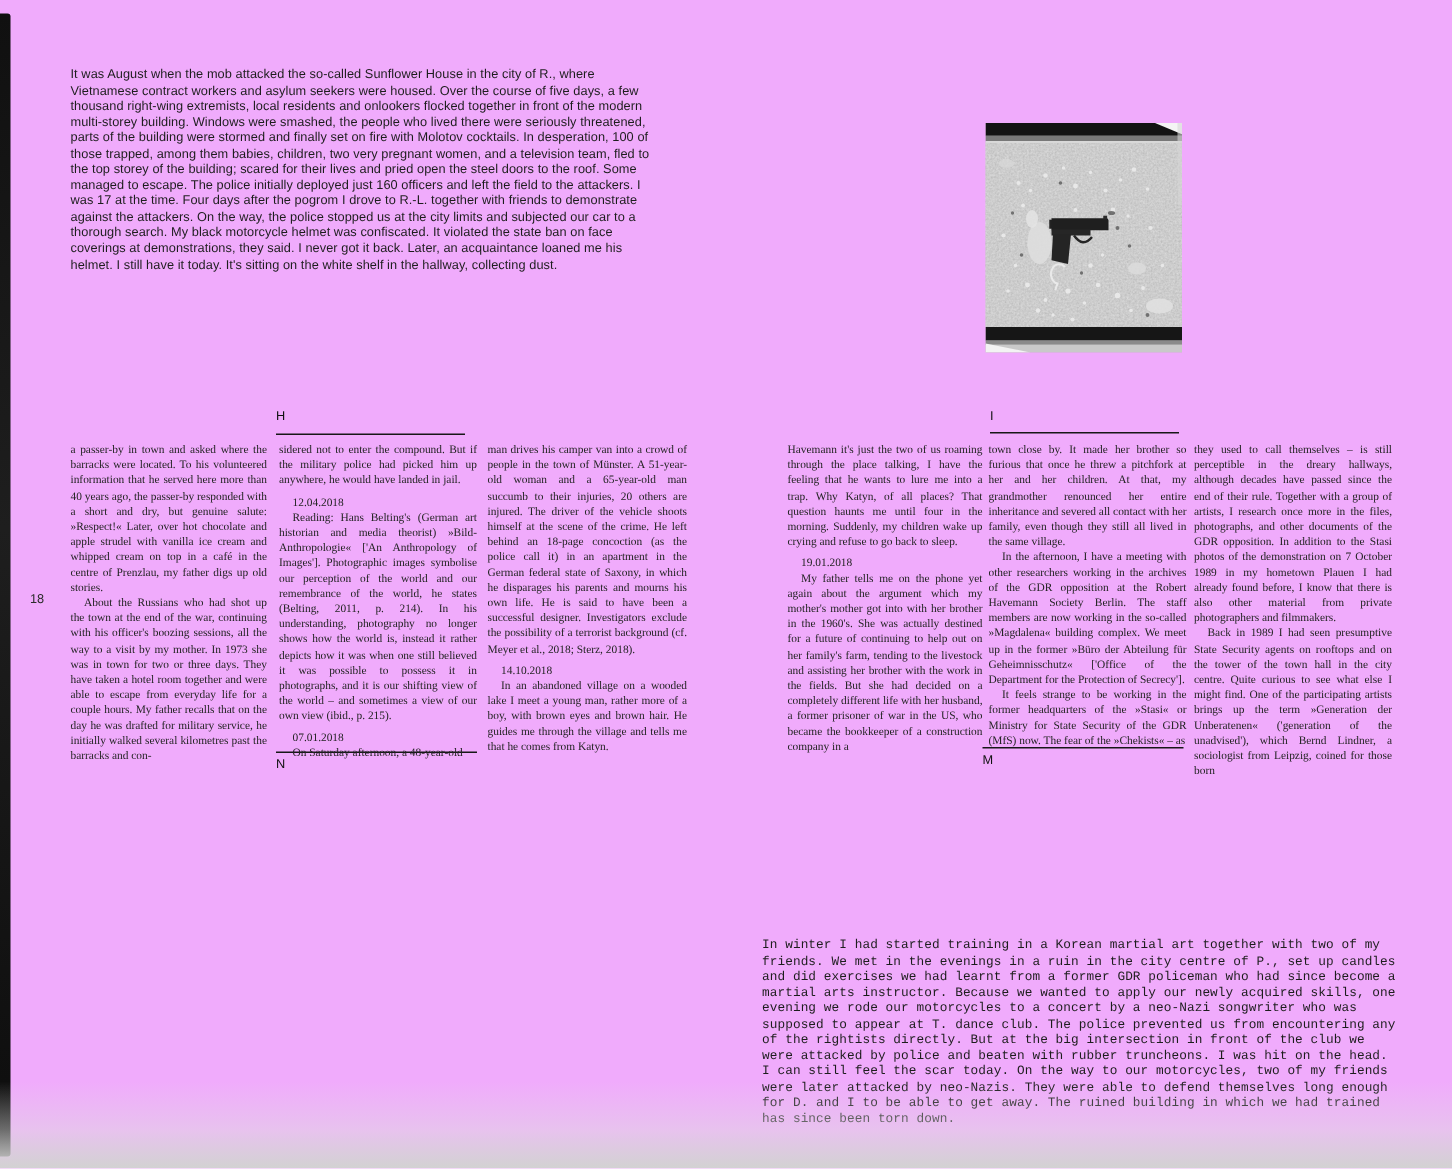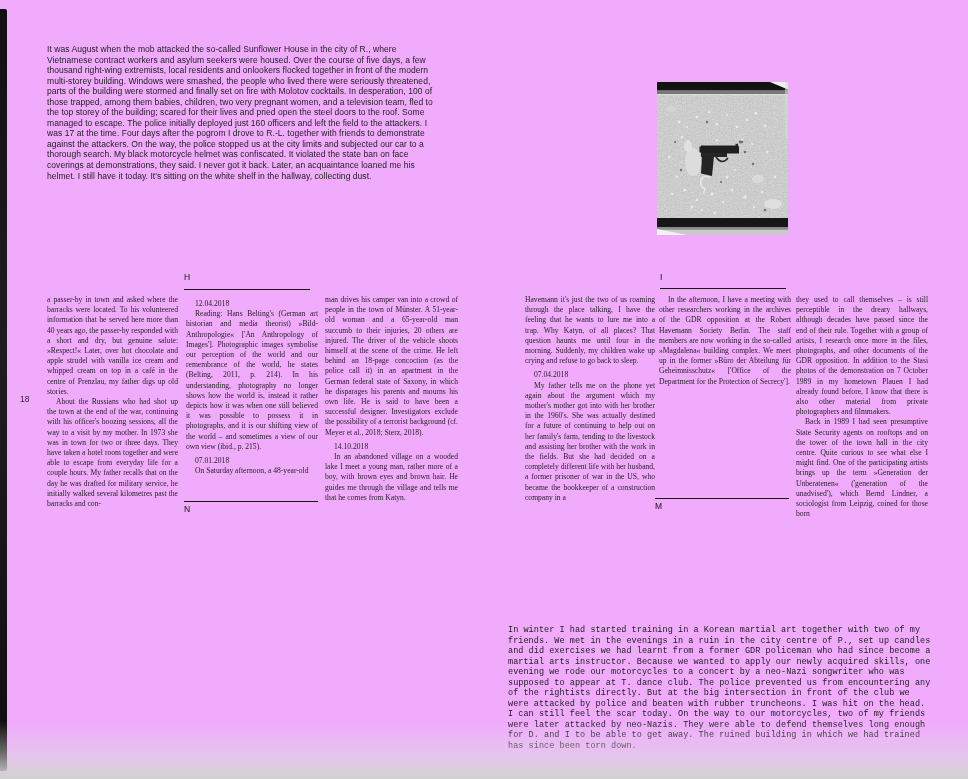--- a/index.html
+++ b/index.html
@@ -173,37 +173,40 @@
   <span class="marker-letter" id="mk-m">M</span>
 
   <span class="pagenum" id="pn-left">18</span>
   <span class="pagenum" id="pn-right">19</span>
 
   <div class="serifcol" id="col1">
     <p class="para">a passer-by in town and asked where the barracks were located. To his volunteered information that he served here more than 40 years ago, the passer-by responded with a short and dry, but genuine salute: »Respect!« Later, over hot chocolate and apple strudel with vanilla ice cream and whipped cream on top in a café in the centre of Prenzlau, my father digs up old stories.</p>
     <p class="indent">About the Russians who had shot up the town at the end of the war, continuing with his officer's boozing sessions, all the way to a visit by my mother. In 1973 she was in town for two or three days. They have taken a hotel room together and were able to escape from everyday life for a couple hours. My father recalls that on the day he was drafted for military service, he initially walked several kilometres past the barracks and con-</p>
   </div>
   <div class="serifcol" id="col2">
+    <p class="para">sidered not to enter the compound. But if the military police had picked him up anywhere, he would have landed in jail.</p>
     <p class="date">12.04.2018</p>
     <p class="indent">Reading: Hans Belting's (German art historian and media theorist) »Bild-Anthropologie« ['An Anthropology of Images']. Photographic images symbolise our perception of the world and our remembrance of the world, he states (Belting, 2011, p. 214). In his understanding, photography no longer shows how the world is, instead it rather depicts how it was when one still believed it was possible to possess it in photographs, and it is our shifting view of the world – and sometimes a view of our own view (ibid., p. 215).</p>
     <p class="date">07.01.2018</p>
     <p class="indent">On Saturday afternoon, a 48-year-old</p>
   </div>
   <div class="serifcol" id="col3">
     <p class="para">man drives his camper van into a crowd of people in the town of Münster. A 51-year-old woman and a 65-year-old man succumb to their injuries, 20 others are injured. The driver of the vehicle shoots himself at the scene of the crime. He left behind an 18-page concoction (as the police call it) in an apartment in the German federal state of Saxony, in which he disparages his parents and mourns his own life. He is said to have been a successful designer. Investigators exclude the possibility of a terrorist background (cf. Meyer et al., 2018; Sterz, 2018).</p>
     <p class="date">14.10.2018</p>
     <p class="indent">In an abandoned village on a wooded lake I meet a young man, rather more of a boy, with brown eyes and brown hair. He guides me through the village and tells me that he comes from Katyn.</p>
   </div>
   <div class="serifcol" id="col4">
     <p class="para">Havemann it's just the two of us roaming through the place talking, I have the feeling that he wants to lure me into a trap. Why Katyn, of all places? That question haunts me until four in the morning. Suddenly, my children wake up crying and refuse to go back to sleep.</p>
-    <p class="date">07.04.2018</p>
+    <p class="date">19.01.2018</p>
     <p class="indent">My father tells me on the phone yet again about the argument which my mother's mother got into with her brother in the 1960's. She was actually destined for a future of continuing to help out on her family's farm, tending to the livestock and assisting her brother with the work in the fields. But she had decided on a completely different life with her husband, a former prisoner of war in the US, who became the bookkeeper of a construction company in a</p>
   </div>
   <div class="serifcol" id="col5">
+    <p class="para">town close by. It made her brother so furious that once he threw a pitchfork at her and her children. At that, my grandmother renounced her entire inheritance and severed all contact with her family, even though they still all lived in the same village.</p>
     <p class="indent">In the afternoon, I have a meeting with other researchers working in the archives of the GDR opposition at the Robert Havemann Society Berlin. The staff members are now working in the so-called »Magdalena« building complex. We meet up in the former »Büro der Abteilung für Geheimnisschutz« ['Office of the Department for the Protection of Secrecy'].</p>
+    <p class="indent">It feels strange to be working in the former headquarters of the »Stasi« or Ministry for State Security of the GDR (MfS) now. The fear of the »Chekists« – as</p>
   </div>
   <div class="serifcol" id="col6">
     <p class="para">they used to call themselves – is still perceptible in the dreary hallways, although decades have passed since the end of their rule. Together with a group of artists, I research once more in the files, photographs, and other documents of the GDR opposition. In addition to the Stasi photos of the demonstration on 7 October 1989 in my hometown Plauen I had already found before, I know that there is also other material from private photographers and filmmakers.</p>
     <p class="indent">Back in 1989 I had seen presumptive State Security agents on rooftops and on the tower of the town hall in the city centre. Quite curious to see what else I might find. One of the participating artists brings up the term »Generation der Unberatenen« ('generation of the unadvised'), which Bernd Lindner, a sociologist from Leipzig, coined for those born</p>
   </div>
 
   <p class="sanspara" id="outro">In winter I had started training in a Korean martial art together with two of my friends. We met in the evenings in a ruin in the city centre of P., set up candles and did exercises we had learnt from a former GDR policeman who had since become a martial arts instructor. Because we wanted to apply our newly acquired skills, one evening we rode our motorcycles to a concert by a neo-Nazi songwriter who was supposed to appear at T. dance club. The police prevented us from encountering any of the rightists directly. But at the big intersection in front of the club we were attacked by police and beaten with rubber truncheons. I was hit on the head. I can still feel the scar today. On the way to our motorcycles, two of my friends were later attacked by neo-Nazis. They were able to defend themselves long enough for D. and I to be able to get away. The ruined building in which we had trained has since been torn down.</p>
 
   <div class="bottom-shade"></div>
 

